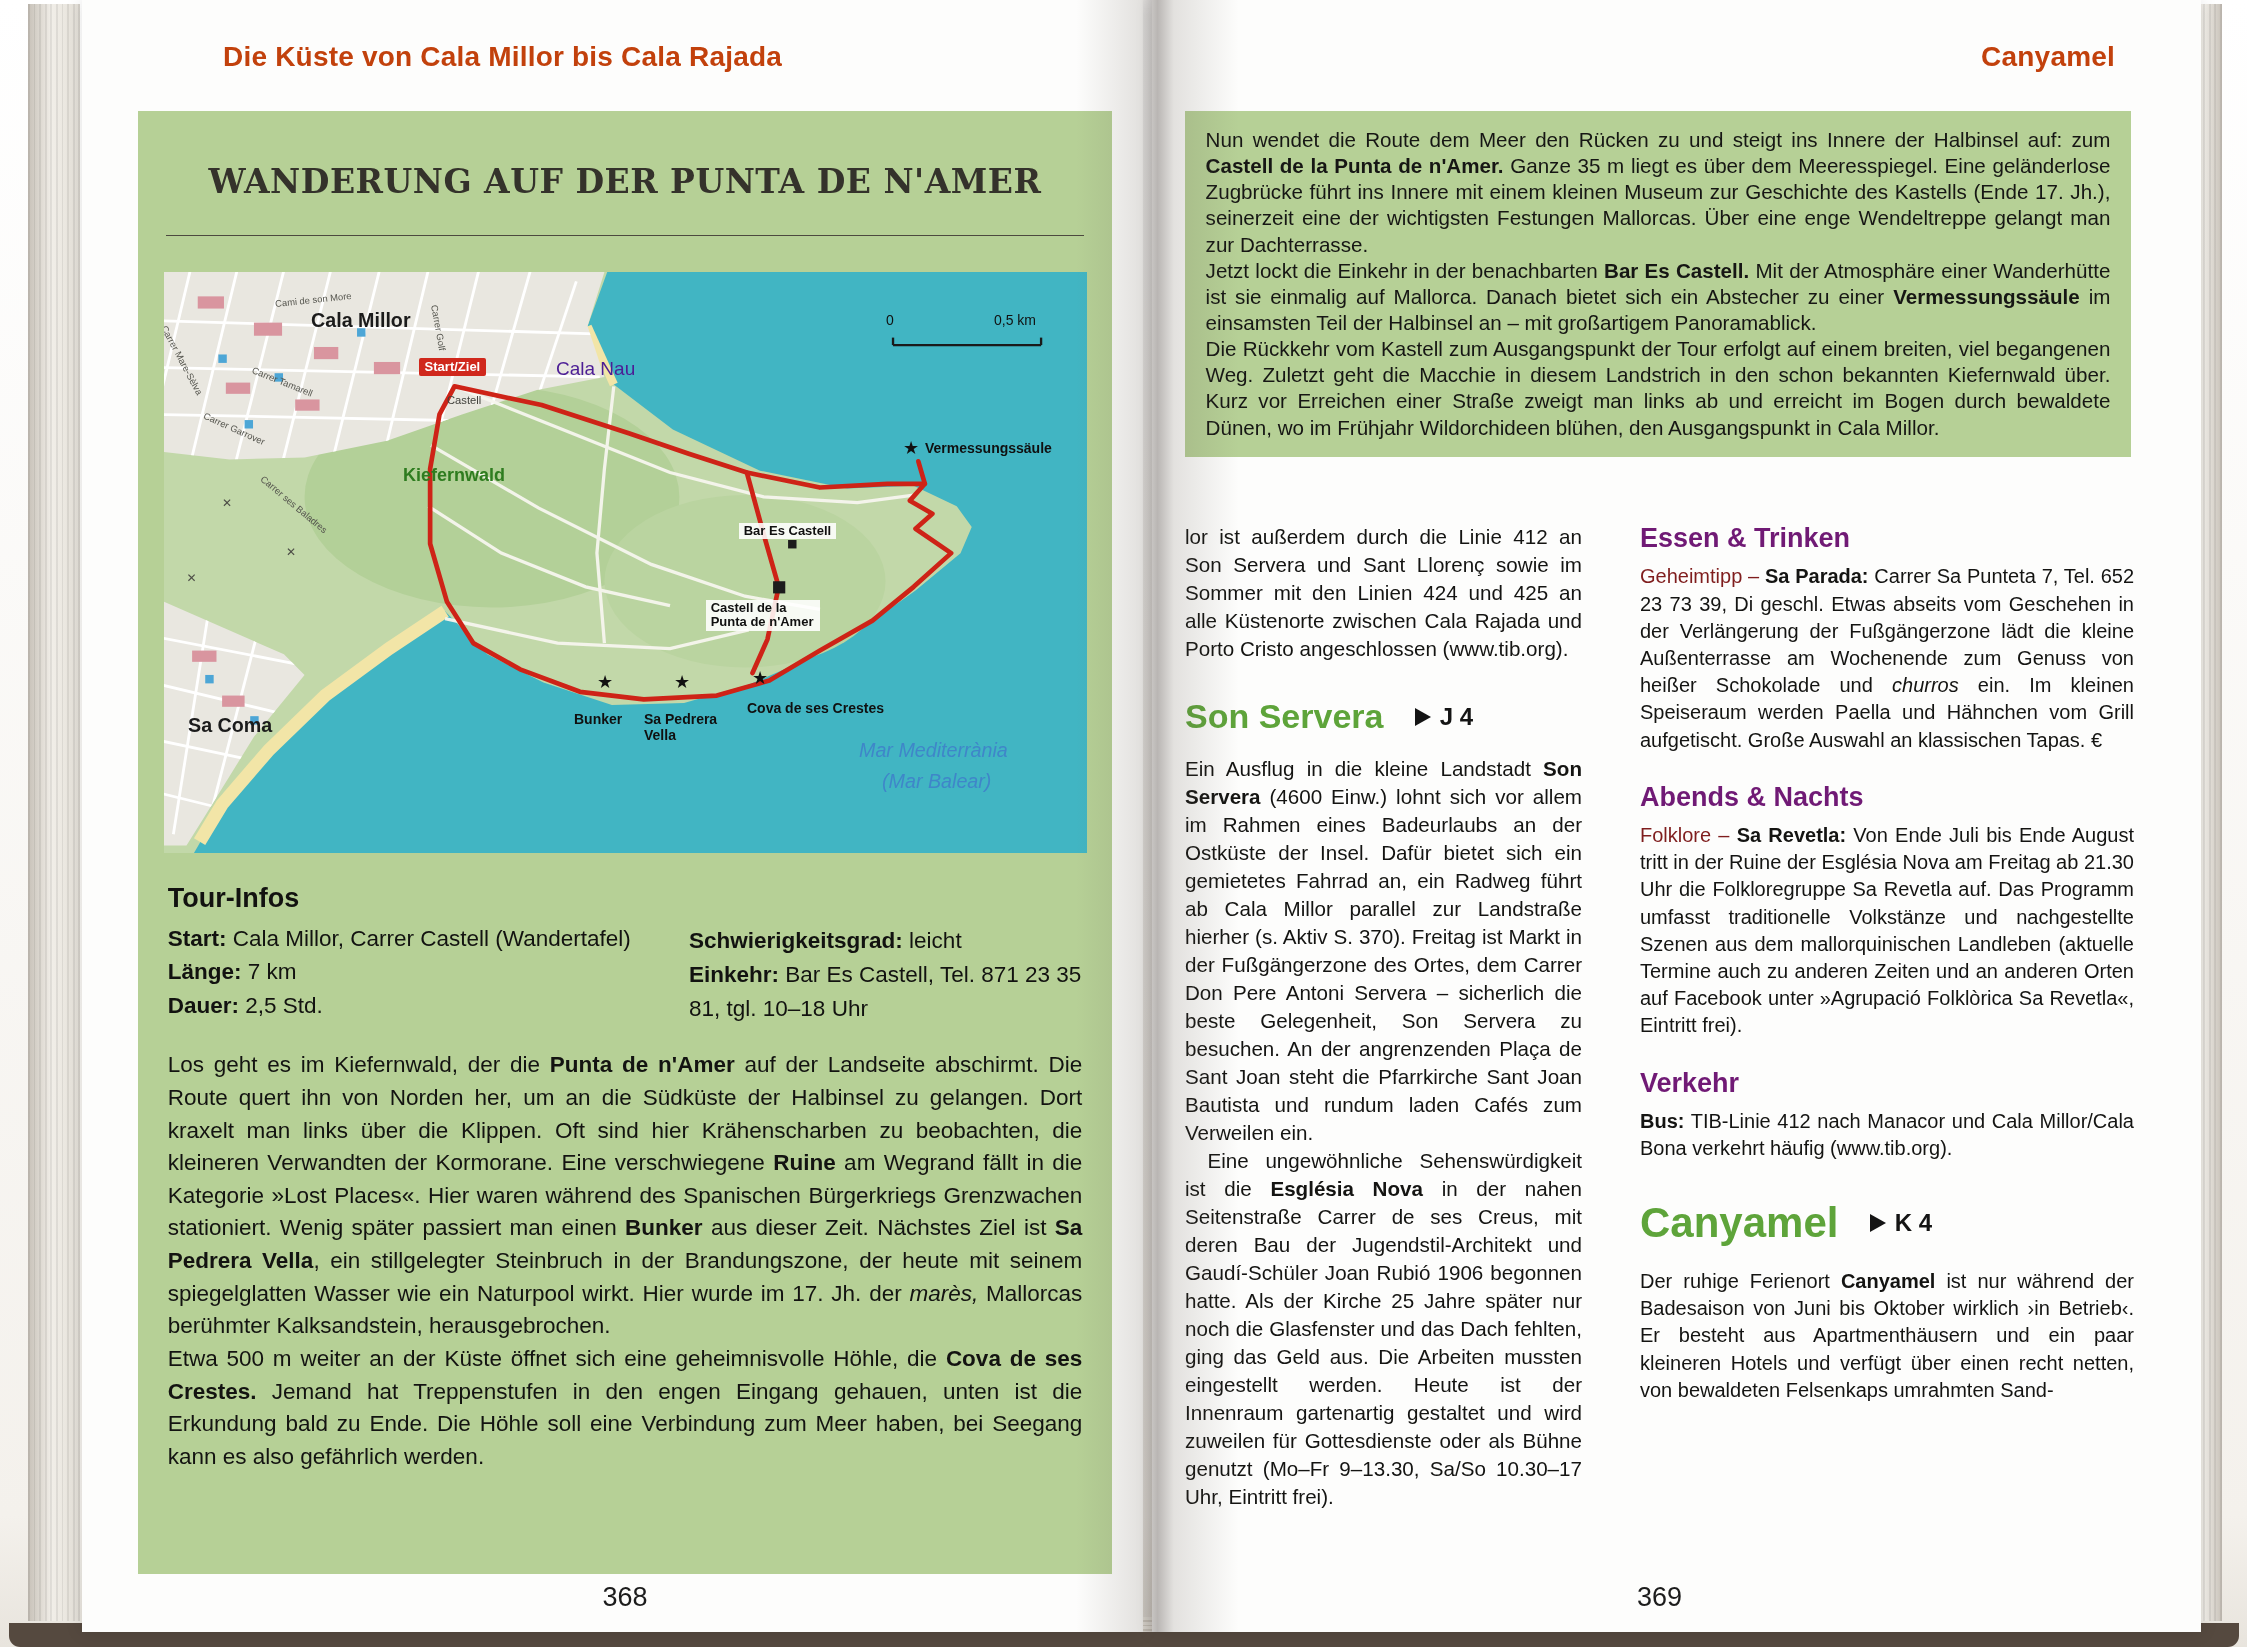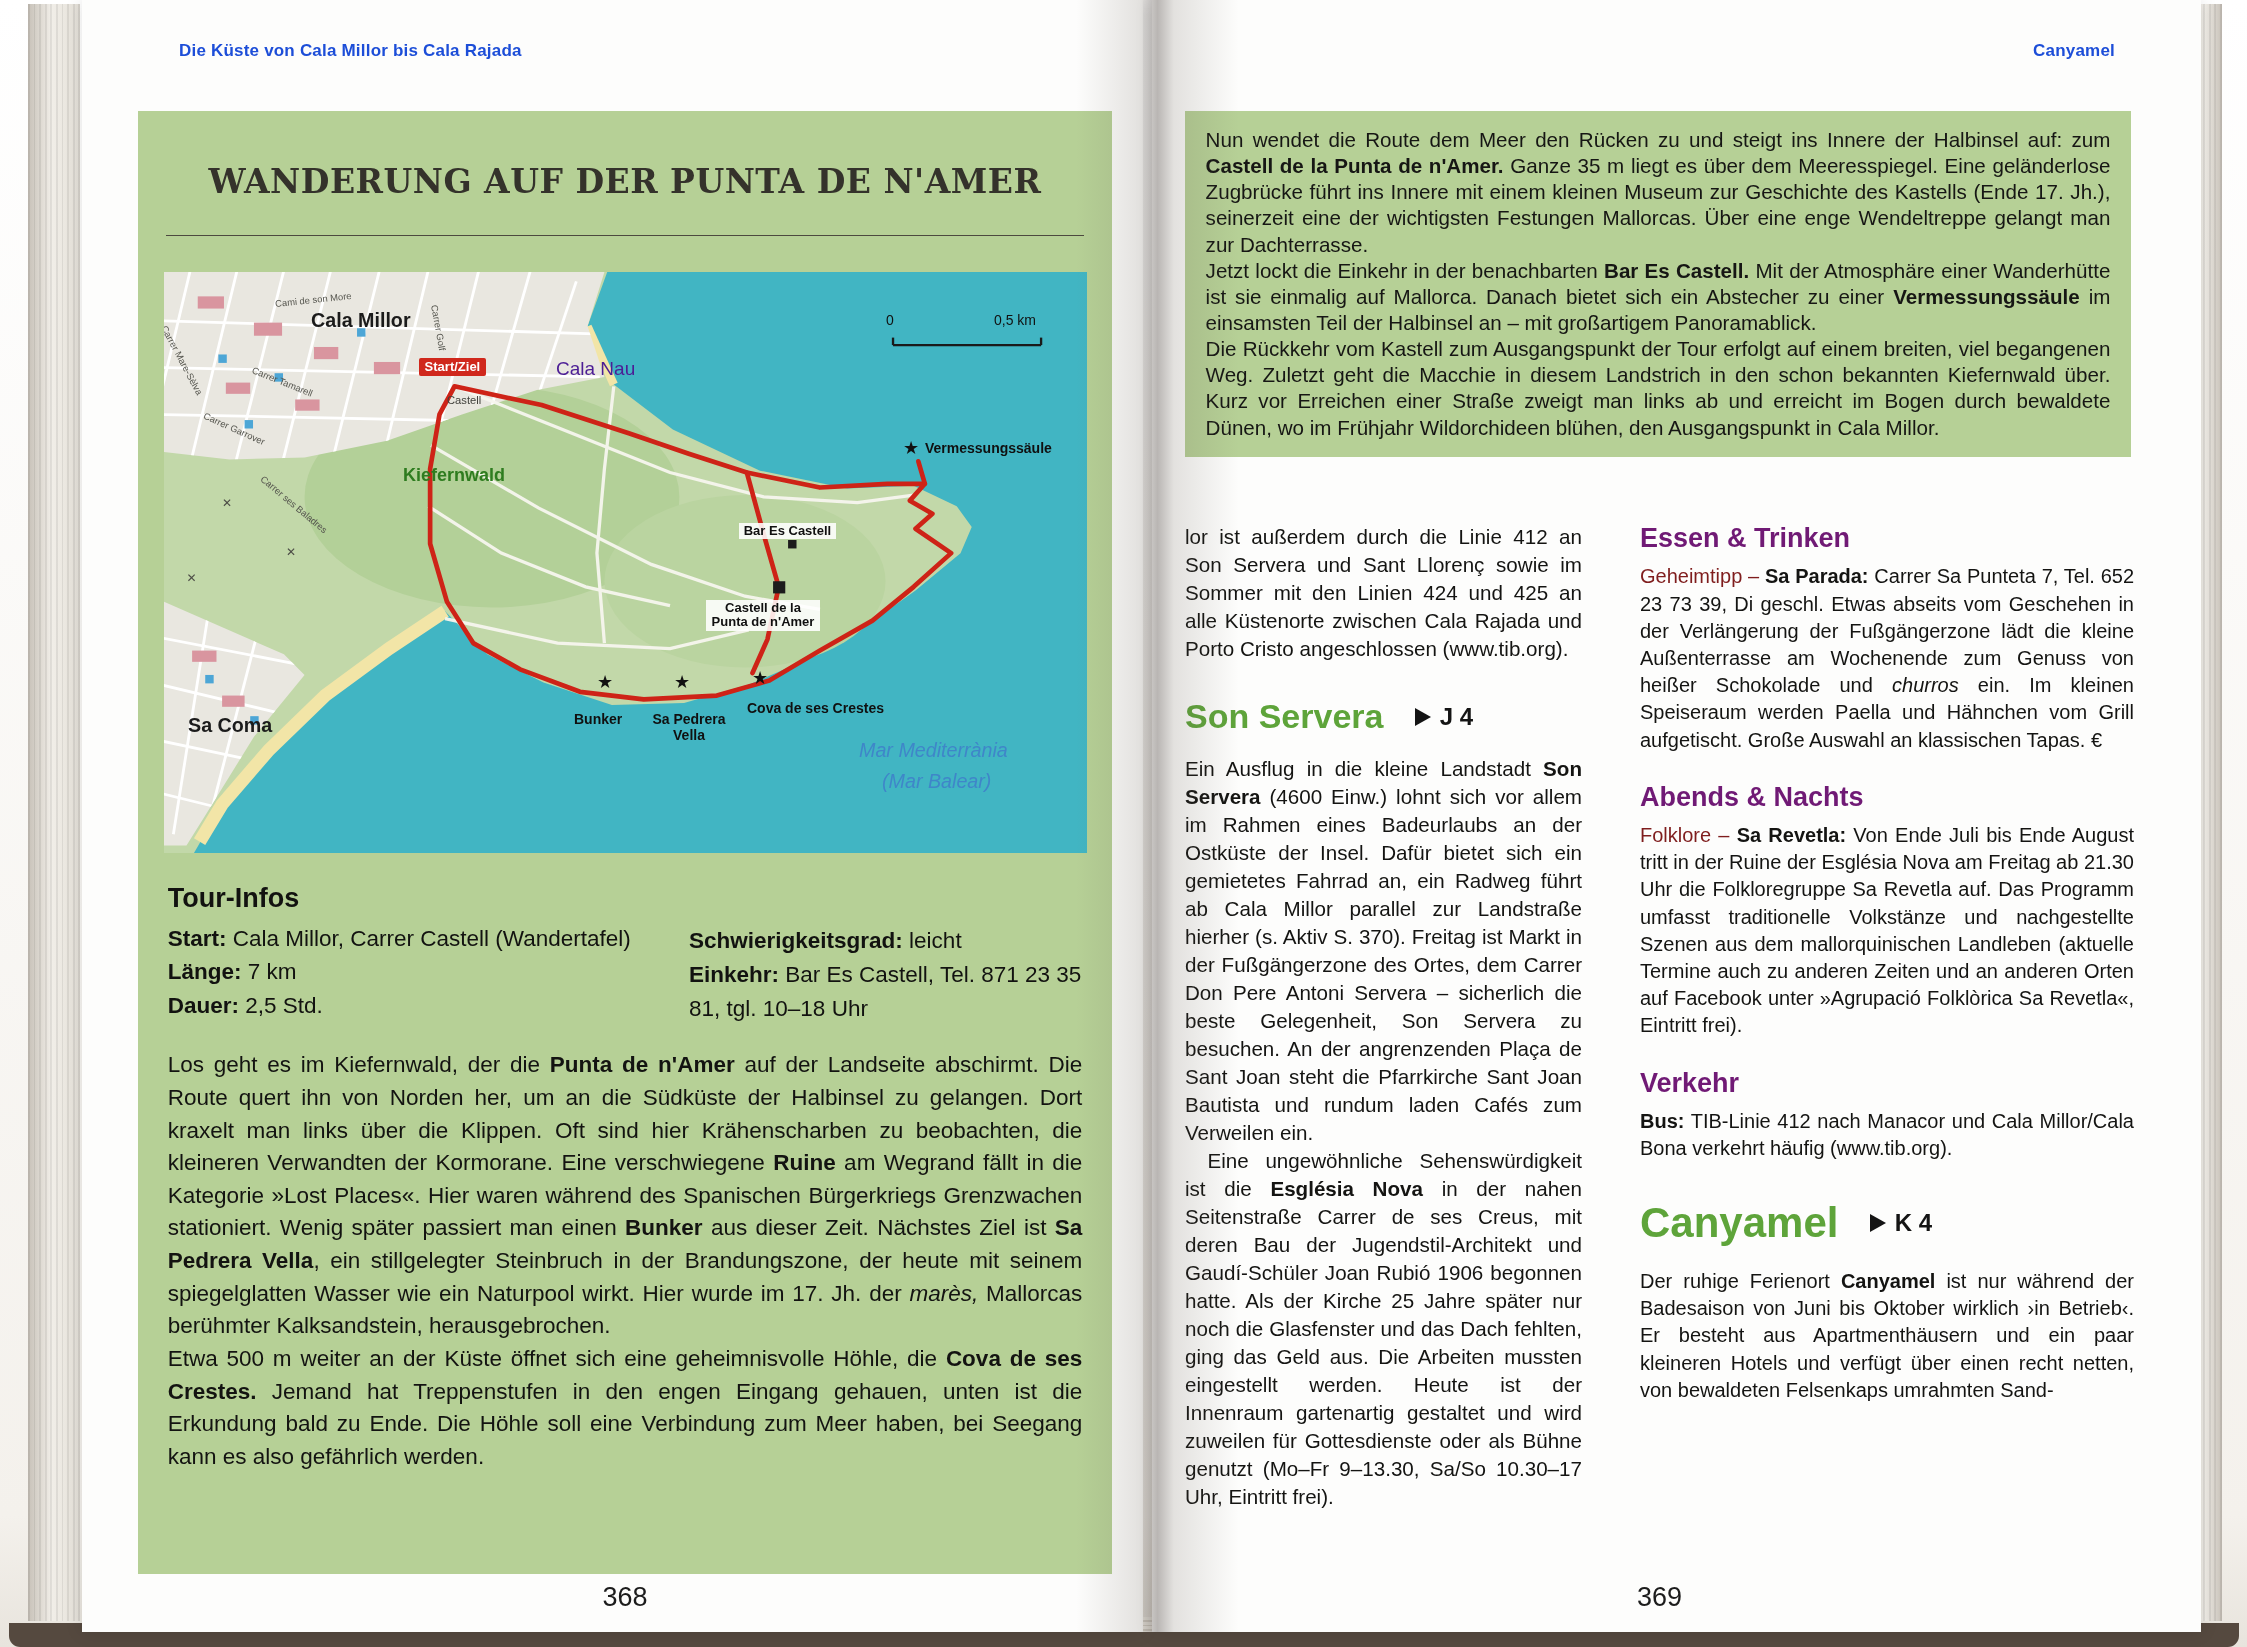--- a/index.html
+++ b/index.html
@@ -22,21 +22,21 @@
   .pages-bottom { position:absolute; left:82px; right:66px; bottom:15px; height:15px;
     background:repeating-linear-gradient(180deg,#f5f2eb 0 2.8px,#dcd7ce 2.8px 4.7px); }
   .page { position:absolute; top:0; height:1632px; background:#fdfdfc;
     box-shadow:0 0 17px rgba(0,0,0,0.12); }
   .page-left { left:82px; width:1061px; }
   .page-right { left:1152px; width:1049px; }
   .gutter { position:absolute; left:1076px; width:163px; top:0; height:1632px; z-index:5; pointer-events:none;
     background:linear-gradient(90deg, rgba(0,0,0,0) 0%, rgba(90,80,70,0.16) 40%, rgba(55,45,40,0.34) 50%, rgba(90,80,70,0.16) 60%, rgba(0,0,0,0) 100%); }
 
   
-  .running-head { position:absolute; top:41px; font-size:17px; font-weight:bold; color:#1d4ed8; letter-spacing:0.2px; }
+  .running-head { position:absolute; top:41px; font-size:28px; font-weight:bold; color:#c2410c; letter-spacing:0.2px;margin-left:44px; }
   .rh-left { left:97px; }
   .rh-right { right:86px; }
   .folio { position:absolute; top:1582px; text-align:center; font-size:27px; color:#1c1c1c; }
   .folio-left { left:56px; width:974px; }
   .folio-right { left:33px; width:949px; }
 
   
   .green-box { background:#b6d096; }
   .gb-left { position:absolute; left:56px; top:111px; width:974px; height:1463px; padding:0 26px; }
   .gb-right { position:absolute; left:33px; top:111px; width:946px; padding:16px 20.6px;
@@ -58,21 +58,21 @@
   .map { position:relative; margin:36px auto 0; width:923px; height:581px; overflow:hidden; background:#41b5c3; }
   .map-svg { position:absolute; left:0; top:0; }
   .ml { position:absolute; white-space:nowrap; line-height:1.12; }
   .ml-town-big { font-size:19.7px; font-weight:bold; color:#1b1b1b; }
   .ml-startziel { font-size:13px; font-weight:bold; color:#fff; background:#d0281c; padding:1.9px 5.6px; border-radius:1.9px; }
   .ml-tiny { font-size:11.2px; color:#3f3f3a; }
   .ml-blue-sm { font-size:19px; color:#4c1d95; }
   .ml-forest { font-size:18px; font-weight:bold; color:#2e7c1f; }
   .ml-poi { font-size:14px; font-weight:bold; color:#101010; }
   .ml-box { font-size:13px; font-weight:bold; color:#101010; background:rgba(255,255,255,0.88); padding:0.9px 4.7px; }
-  .ml-center { white-space:normal; text-align:center; }
+  .ml-center { white-space:normal; text-align:left; }
   .ml-sea { font-size:19.7px; font-style:italic; color:#3f86c9; }
   .ml-scale { font-size:14px; color:#111; }
   .ml-street { font-size:9.4px; color:#55554e; }
   .mstar { position:absolute; font-size:18px; color:#111; line-height:1; }
   .mcross { position:absolute; font-size:12px; color:#4c4c46; line-height:1; }
 
   
   .tour-infos { display:flex; margin-top:30px; padding:0 3.7px; }
   .ti-col-a { width:57%; }
   .ti-col-b { width:43%; }

